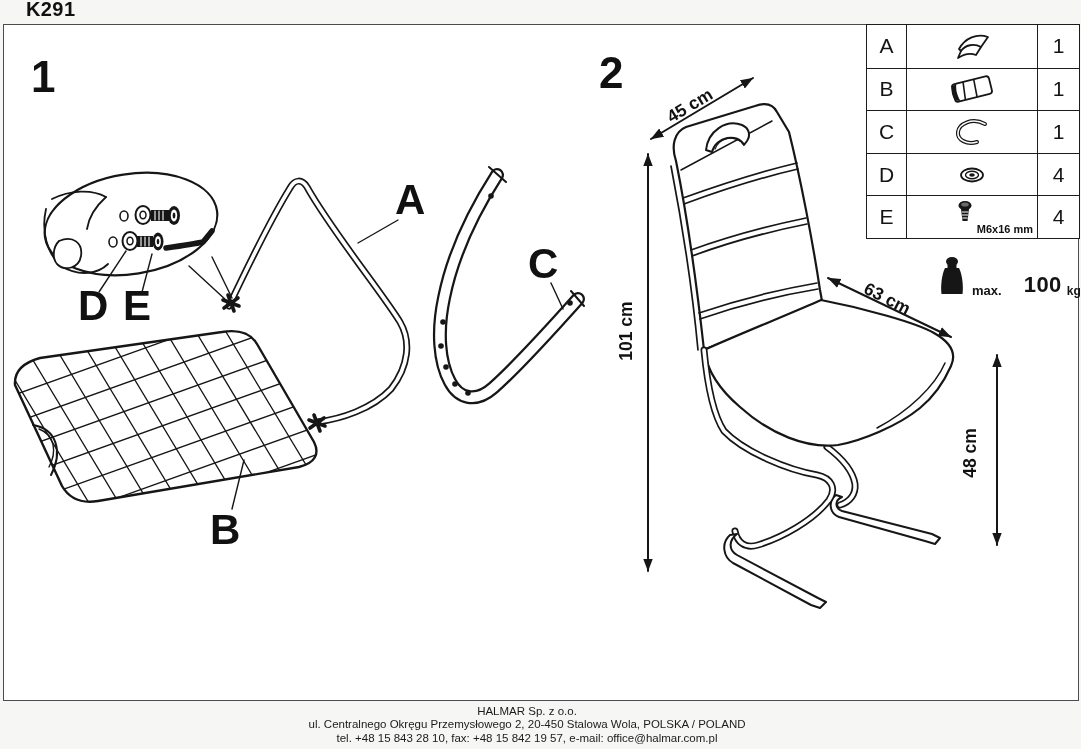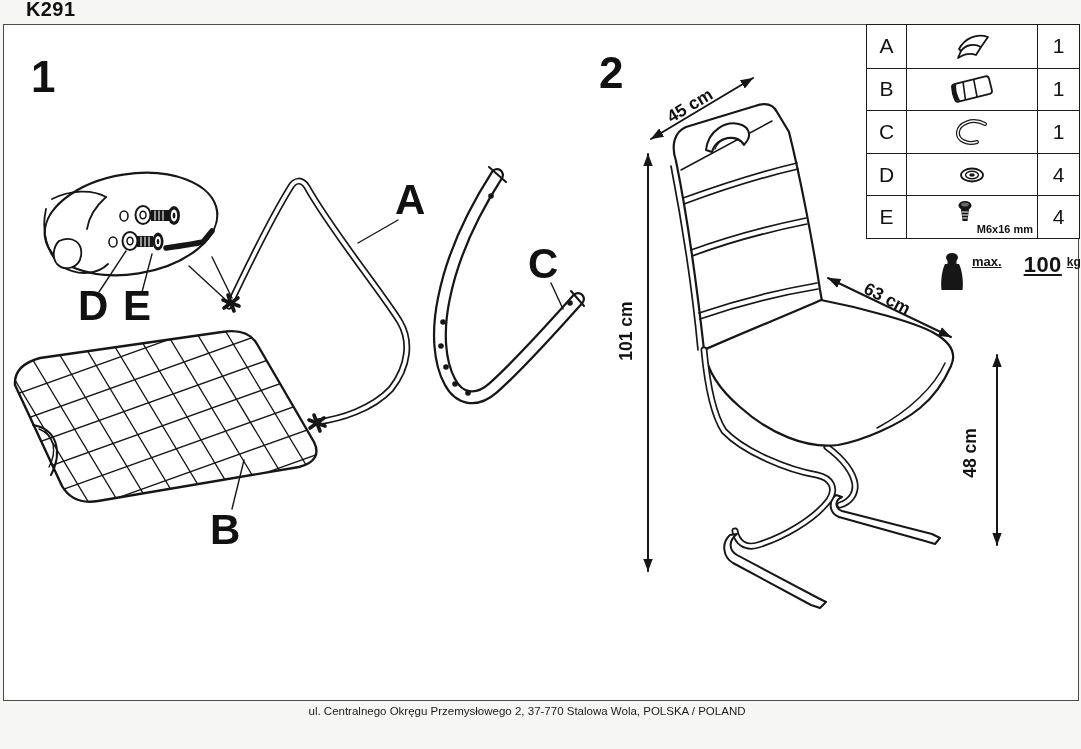--- a/index.html
+++ b/index.html
@@ -36,21 +36,21 @@
   }
   #parts-table .cell.c0{border-left:none;}
   #parts-table .cell.r0{border-top:none;}
   .pt-letter{font-size:21px;font-weight:400;color:#141414;}
   .pt-qty{font-size:21px;font-weight:400;color:#141414;}
   .bolt-size{
     position:absolute;right:4px;bottom:3px;font-size:11px;font-weight:bold;color:#111;white-space:nowrap;
   }
   
   #max-load-badge{
-    left:939px;top:252px;display:flex;align-items:flex-start;gap:7px;height:46px;text-decoration:underline;
+    left:939px;top:252px;display:flex;align-items:flex-end;gap:7px;height:46px;
   }
   #max-load-badge .ml-prefix{font-size:13px;font-weight:bold;margin-top:2px;}
   #max-load-badge .ml-value{font-size:22px;font-weight:bold;letter-spacing:.5px;margin-left:15px;}
   #max-load-badge .ml-unit{font-size:12px;font-weight:bold;margin-top:3px;margin-left:-2px;}
   
   #footer{
     left:0;top:705px;width:1054px;text-align:center;
     font-size:11.5px;line-height:13.4px;color:#1b1b1b;
   }
 </style>
@@ -301,14 +301,16 @@
     <ellipse cx="13" cy="5.5" rx="6" ry="4.5" fill="#161616"></ellipse>
     <rect x="8.5" y="7" width="9" height="5" fill="#161616"></rect>
     <path d="M6,12 L20,12 C23.5,19 24.5,31 23.5,38 L2.5,38 C1.5,31 2.5,19 6,12 Z" fill="#161616"></path>
   </svg>
   <span class="ml-prefix">max.</span>
   <span class="ml-value">100</span>
   <span class="ml-unit">kg</span>
 </div>
 
 <div class="abs" id="footer">
-  <div>ul. Centralnego Okręgu Przemysłowego 2, 37-770 Stalowa Wola, POLSKA / POLAND</div>
+  <div>HALMAR Sp. z o.o.</div>
+  <div>ul. Centralnego Okręgu Przemysłowego 2, 20-450 Stalowa Wola, POLSKA / POLAND</div>
+  <div>tel. +48 15 843 28 10, fax: +48 15 842 19 57, e-mail: office@halmar.com.pl</div>
 </div>
 
 </body></html>

